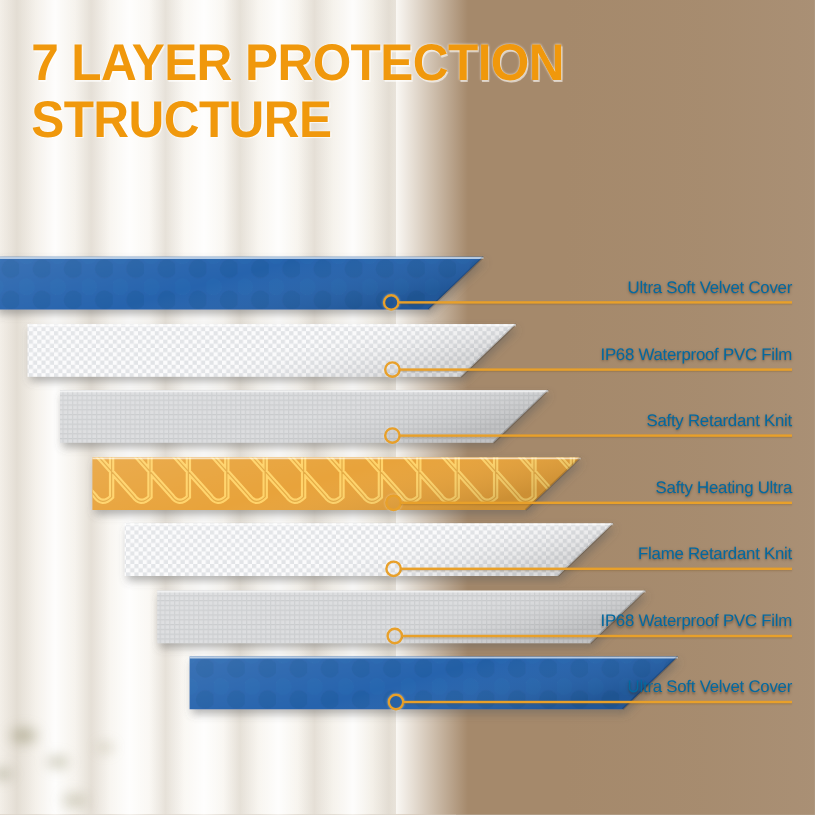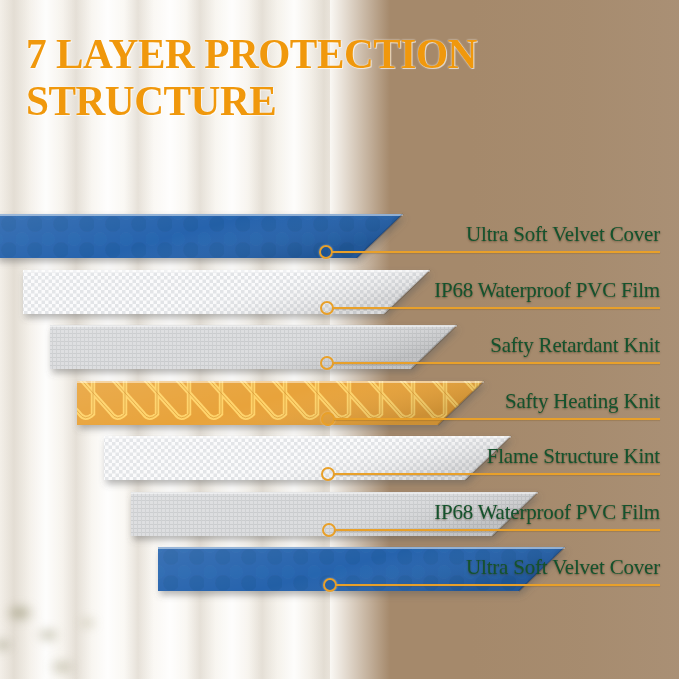--- a/index.html
+++ b/index.html
@@ -5,21 +5,21 @@
 <style>
   * { margin:0; padding:0; box-sizing:border-box; }
   html,body { width:679px; height:679px; overflow:hidden; }
   body {
     font-family:"Liberation Sans", sans-serif;
     background:#cfc8bd;
     position:relative;
   }
 
   
-  #stage { position:absolute; inset:0; width:679px; height:679px; overflow:hidden;font-family:Liberation Serif, serif; }
+  #stage { position:absolute; inset:0; width:679px; height:679px; overflow:hidden; }
 
   
   .bg { position:absolute; inset:0; }
 
   .bg-left {
     position:absolute; left:0; top:0; width:380px; height:679px;
     background:
       repeating-linear-gradient(90deg,
         rgba(255,255,255,0) 0px,
         rgba(214,206,194,.55) 14px,
@@ -92,22 +92,22 @@
   }
   .leader {
     position:absolute; left:13px; top:-1px;
     height:2px; background:#e8a02a;
     box-shadow:0 1px 1px rgba(120,80,20,.25);
   }
   .label {
     position:absolute;
     right:19px;
     bottom:5px;
-    color:#14532d;
-    font-size:21px;
+    color:#0369a1;
+    font-size:14px;
     letter-spacing:-0.2px;
     white-space:nowrap;
     text-shadow:0 1px 2px rgba(70,48,28,.55);
   }
 </style>
 </head>
 <body>
 
 <div id="stage">
 
@@ -305,26 +305,26 @@
         <div class="label">IP68 Waterproof PVC Film</div>
       </div>
       <div class="callout" style="top: 363px; left: 0px; width: 679px;">
         <div class="ring" style="left: 320.2px;"></div>
         <div class="leader" style="left: 333.2px; width: 326.8px;"></div>
         <div class="label">Safty Retardant Knit</div>
       </div>
       <div class="callout" style="top: 418.5px; left: 0px; width: 679px;">
         <div class="ring" style="left: 320.8px;"></div>
         <div class="leader" style="left: 333.8px; width: 326.2px;"></div>
-        <div class="label">Safty Heating Knit</div>
+        <div class="label">Safty Heating Ultra</div>
       </div>
       <div class="callout" style="top: 474px; left: 0px; width: 679px;">
         <div class="ring" style="left: 321.4px;"></div>
         <div class="leader" style="left: 334.4px; width: 325.6px;"></div>
-        <div class="label">Flame Structure Kint</div>
+        <div class="label">Flame Retardant Knit</div>
       </div>
       <div class="callout" style="top: 529.5px; left: 0px; width: 679px;">
         <div class="ring" style="left: 322px;"></div>
         <div class="leader" style="left: 335px; width: 325px;"></div>
         <div class="label">IP68 Waterproof PVC Film</div>
       </div>
       <div class="callout" style="top: 585px; left: 0px; width: 679px;">
         <div class="ring" style="left: 322.6px;"></div>
         <div class="leader" style="left: 335.6px; width: 324.4px;"></div>
         <div class="label">Ultra Soft Velvet Cover</div>

